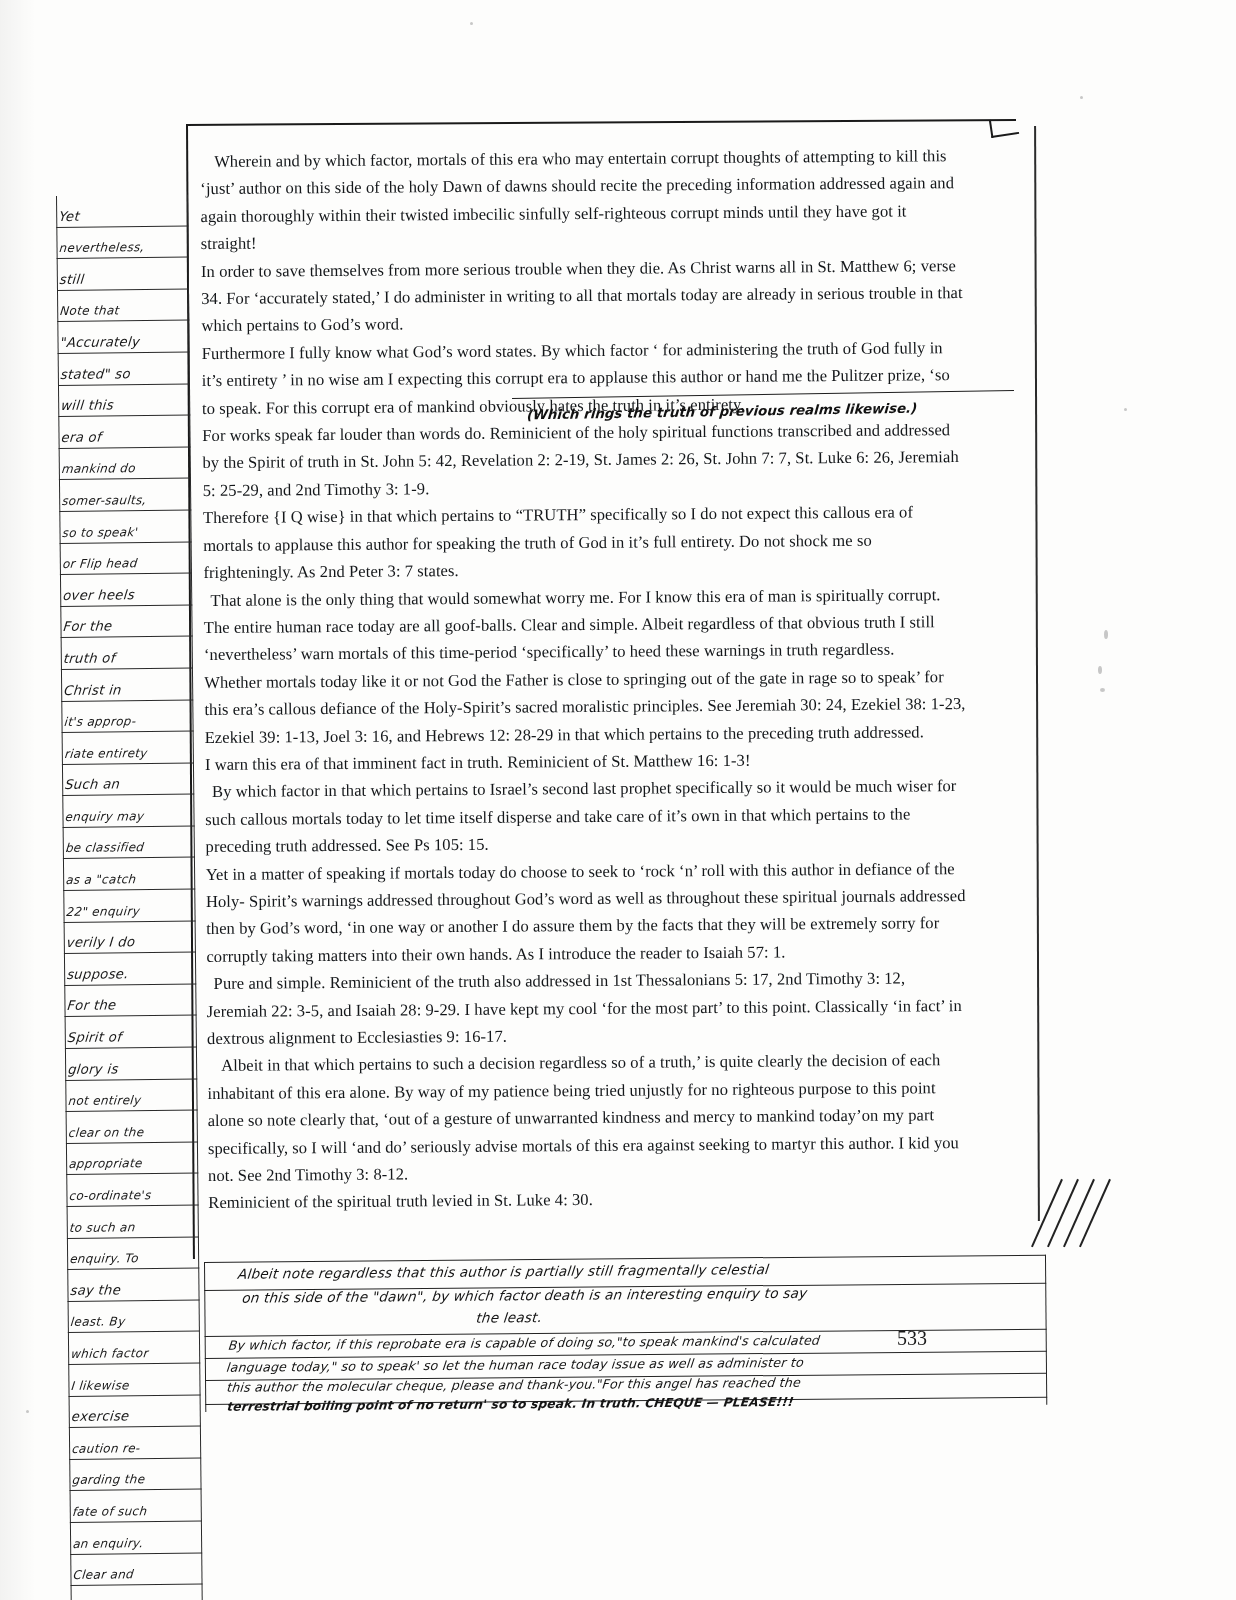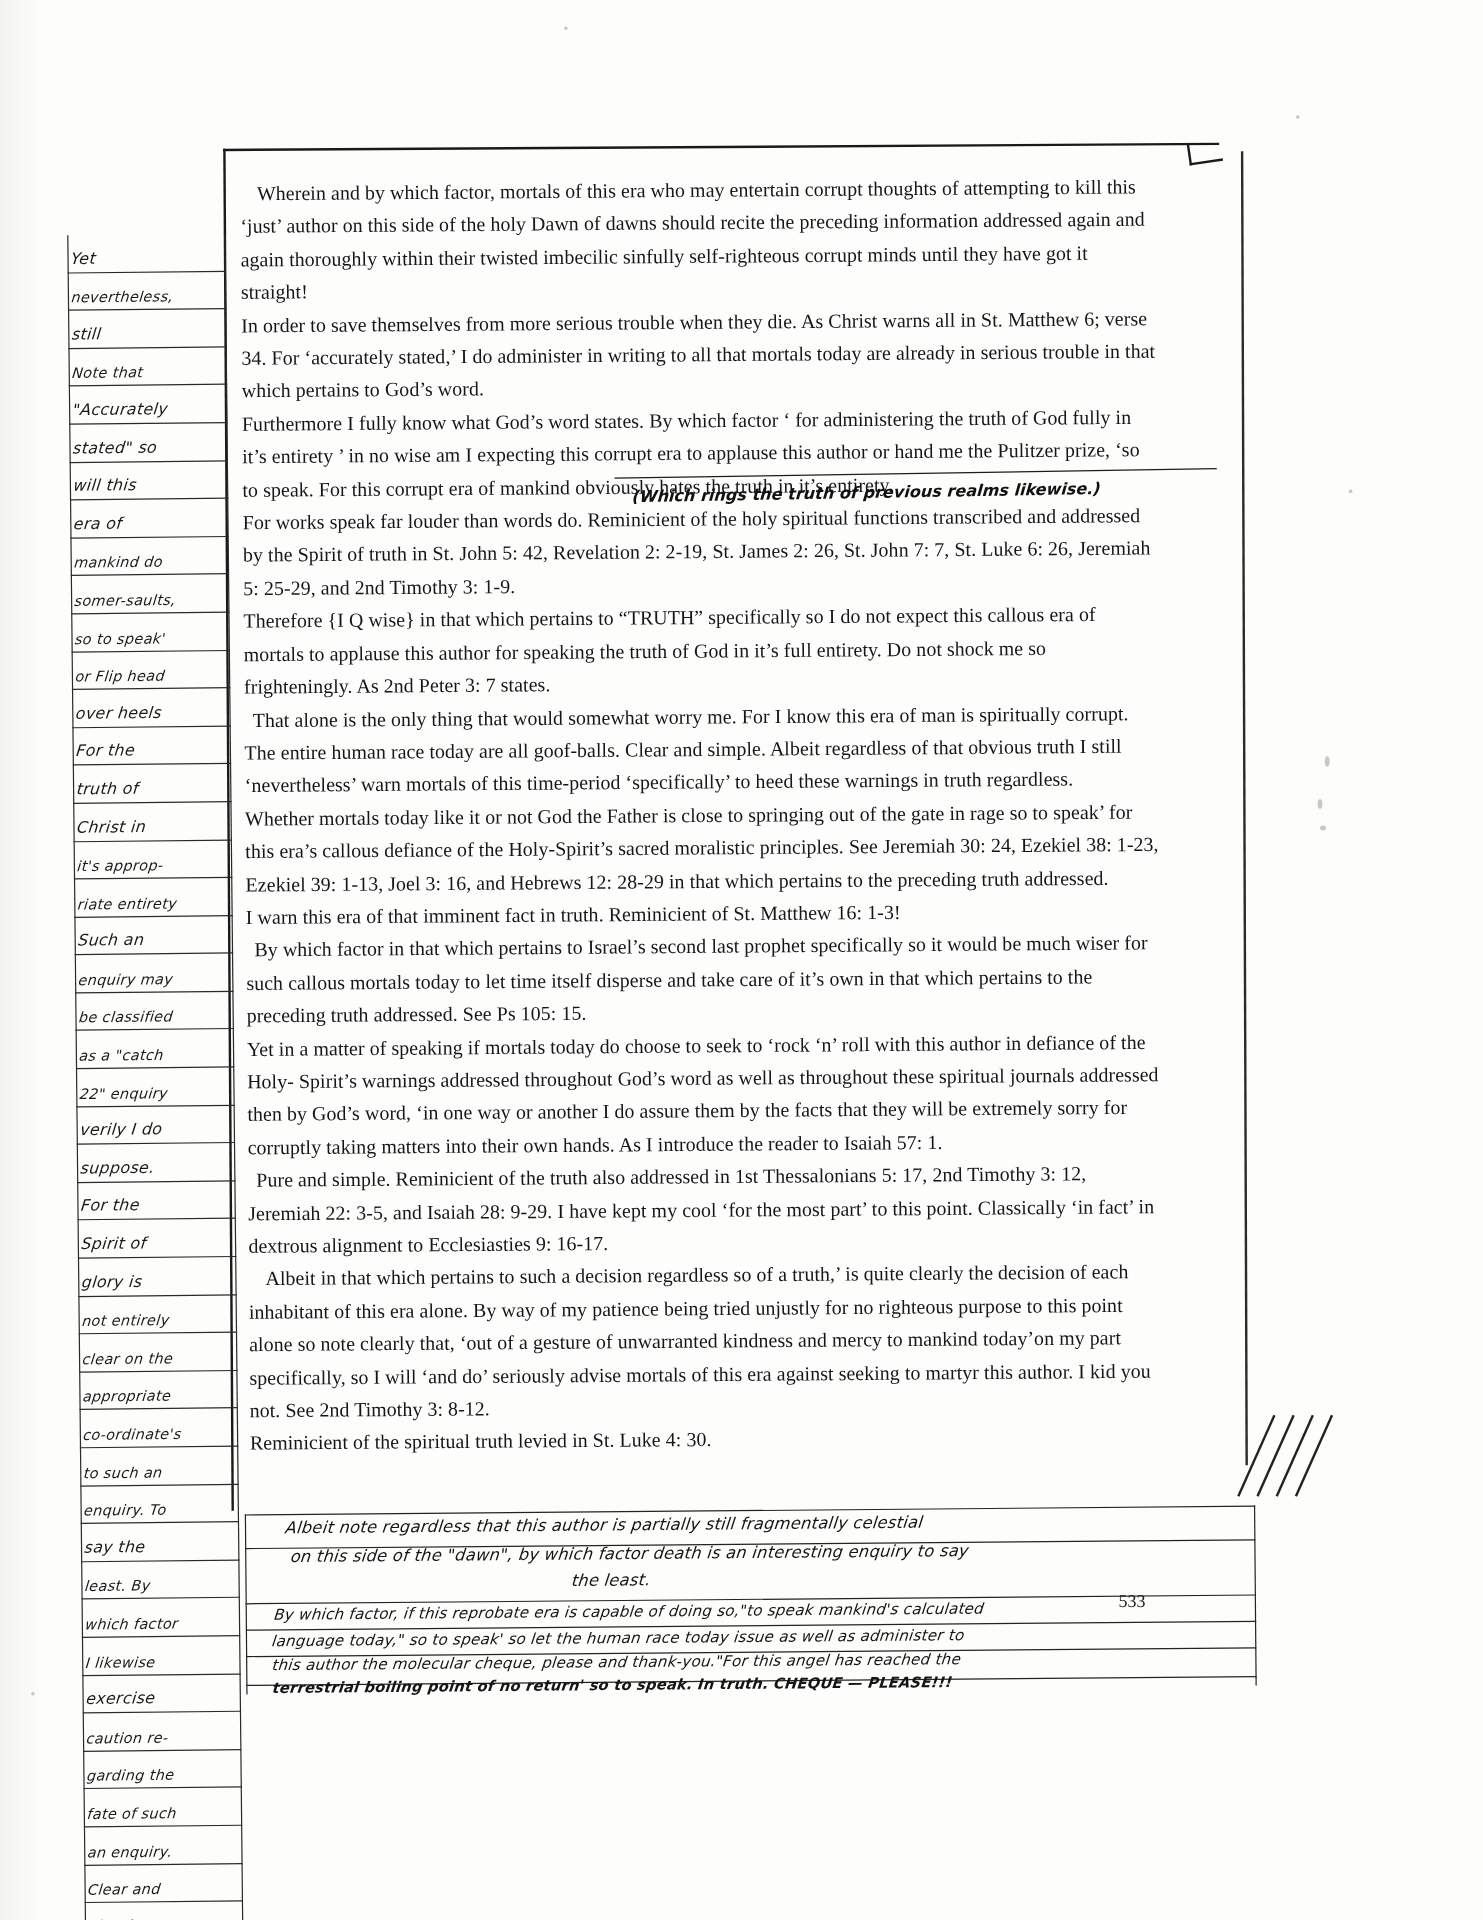--- a/index.html
+++ b/index.html
@@ -192,24 +192,24 @@
     color: #141414;
     white-space: nowrap;
     transform: skewX(-8deg);
     letter-spacing: .2px;
   }
   .hand-foot.a { font-size: 13.6px; }
   .hand-foot.b { font-size: 12.6px; }
   .hand-foot.c { font-size: 12.2px; font-weight: bold; }
   .page-num {
     position: absolute;
-    left: 932px;
+    left: 897px;
     top: 1327px;
     font-family: "Liberation Serif", serif;
-    font-size: 15px;
+    font-size: 20px;
     color: #1b1b1b;
   }
 </style>
 </head>
 <body>
 
 <div id="page">
 
   <div class="edge-shadow"></div>
 

